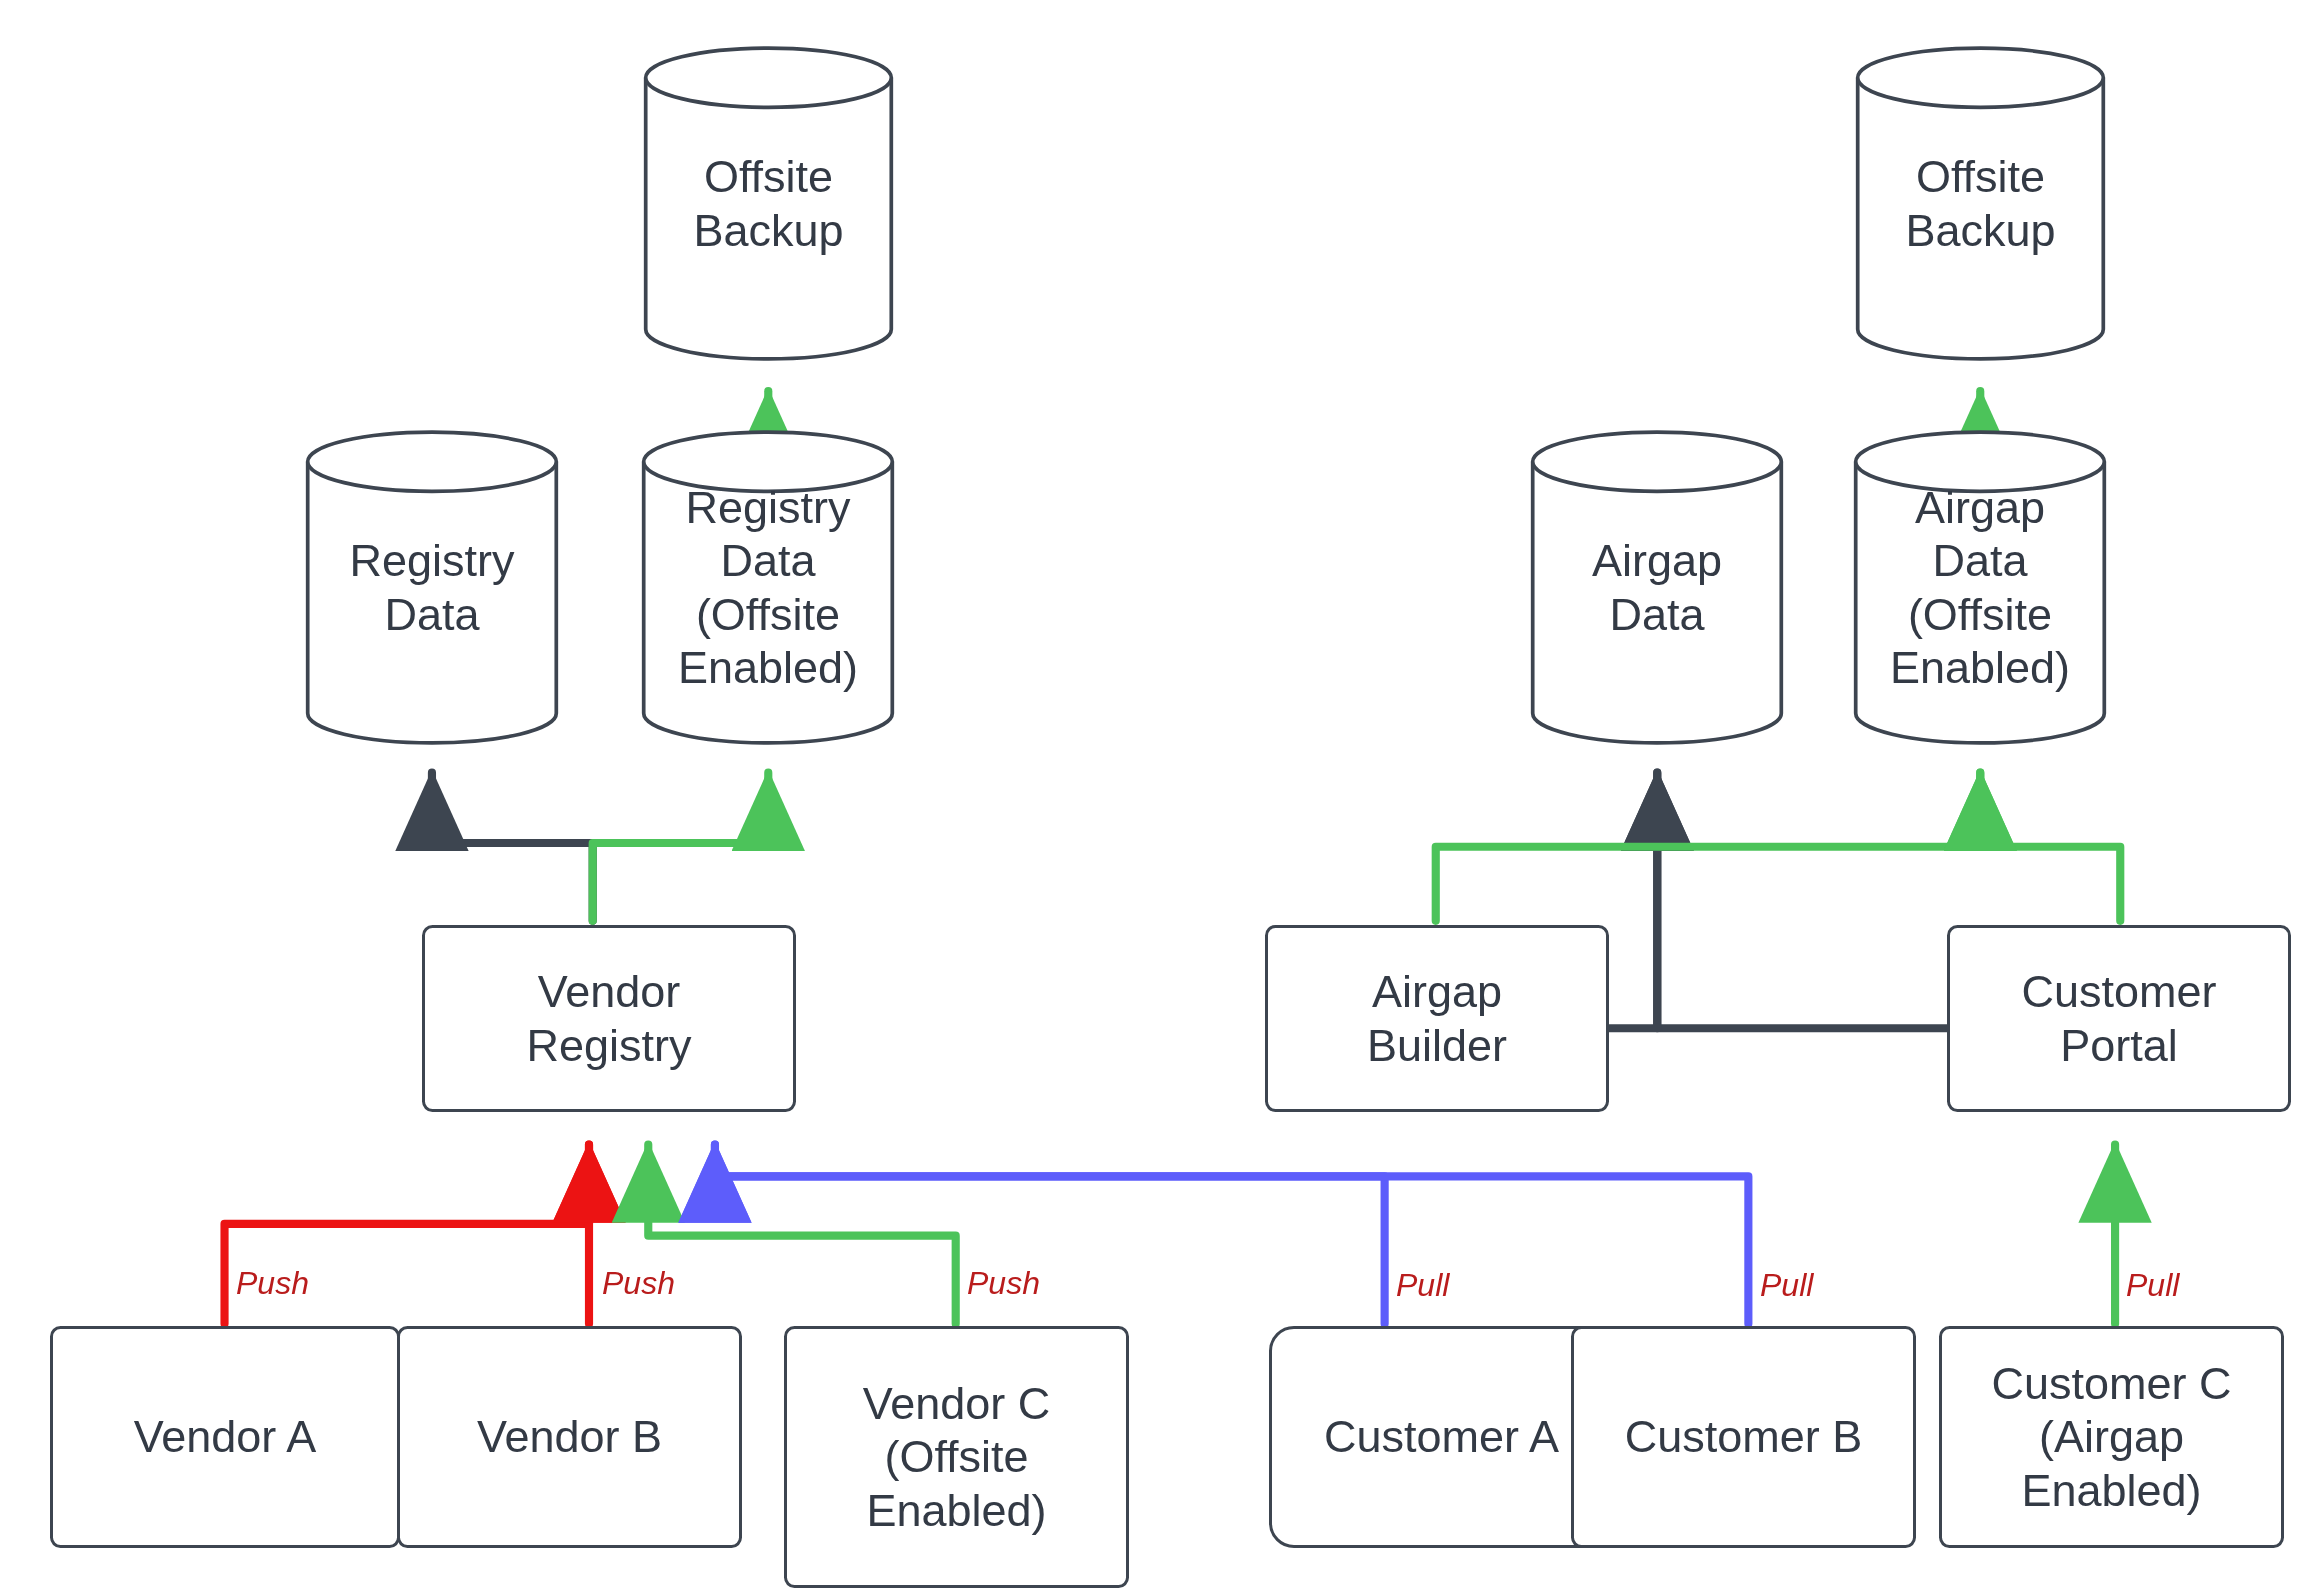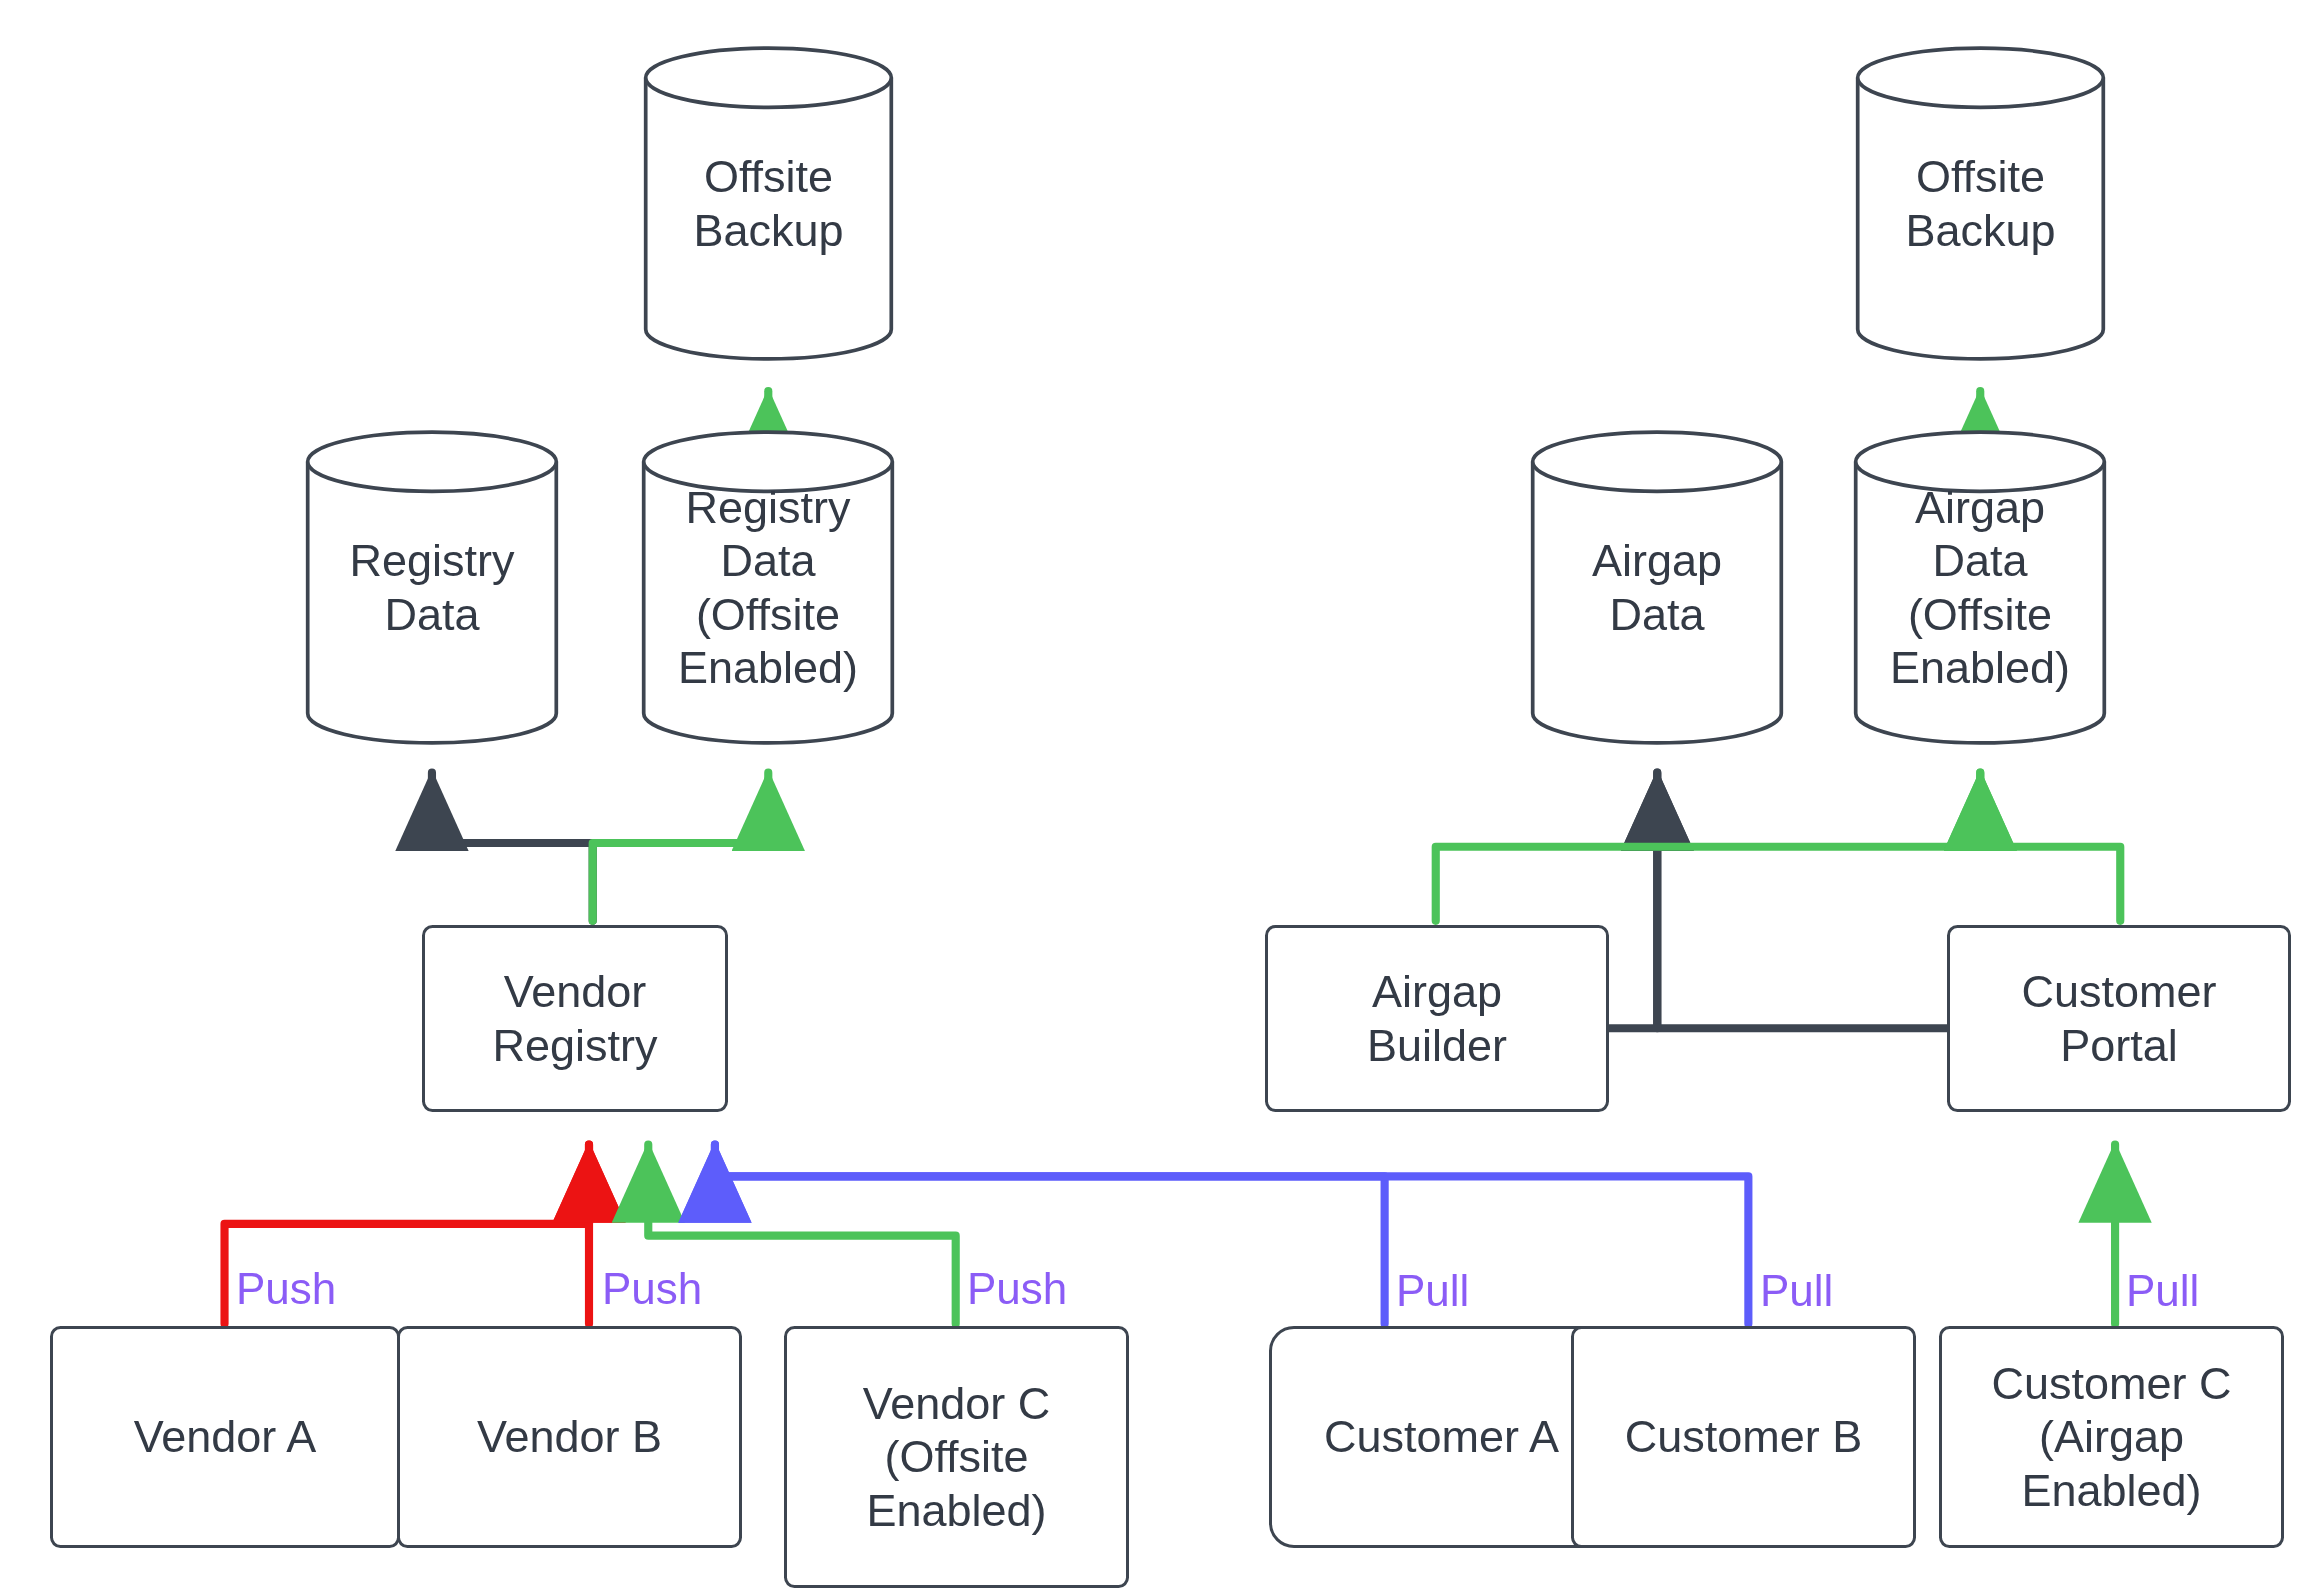--- a/index.html
+++ b/index.html
@@ -39,24 +39,25 @@
   .cyl-node { background: transparent; }
   .cyl-label {
     position: relative;
     z-index: 3;
     pointer-events: none;
   }
   .cyl-svg { position: absolute; left: 0; top: 0; }
 
   .edge-label {
     position: absolute;
-    color: #8b5cf6;
-    font-size: 44px;
+    color: #b91c1c;
+    font-size: 32px;
     line-height: 1;
     white-space: nowrap;
+    font-style: italic;
   }
 </style>
 </head>
 <body>
 
 <div id="diagram-root">
 
   <svg id="wires" viewBox="0 0 3114 2149">
     <defs>
       <marker id="ah-dark" markerWidth="11" markerHeight="9" refX="9.6" refY="4.5" orient="auto" markerUnits="strokeWidth">
@@ -157,21 +158,21 @@
     <svg class="cyl-svg" width="256" height="319" viewBox="0 0 346 430">
       <path d="M5,45 L5,385 A168,40 0 0 0 341,385 L341,45" fill="#ffffff" stroke="#3d4550" stroke-width="5"></path>
       <ellipse cx="173" cy="45" rx="168" ry="40" fill="#ffffff" stroke="#3d4550" stroke-width="5"></ellipse>
     </svg>
     <span class="cyl-label">Airgap
 Data
 (Offsite
 Enabled)</span>
   </div>
 
-  <div class="node rect-node" style="left:422px; top:925px; width:306px; height:187px;">
+  <div class="node rect-node" style="left:422px; top:925px; width:374px; height:187px;">
     <span>Vendor
 Registry</span>
   </div>
 
   <div class="node rect-node" style="left:1265px; top:925px; width:344px; height:187px;">
     <span>Airgap
 Builder</span>
   </div>
 
   <div class="node rect-node" style="left:1947px; top:925px; width:344px; height:187px;">

